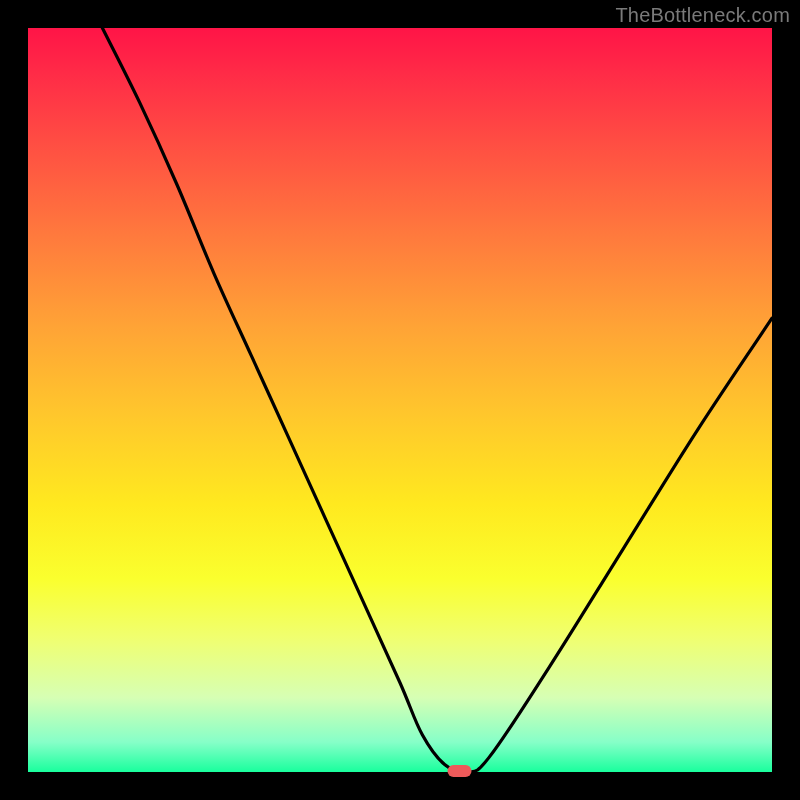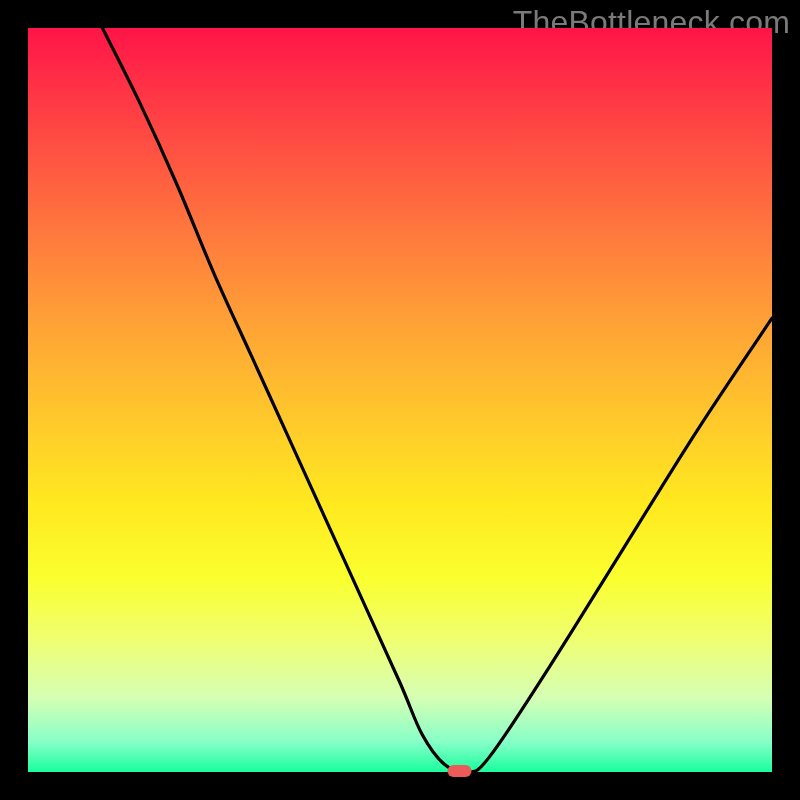--- a/index.html
+++ b/index.html
@@ -14,21 +14,21 @@
     position: relative;
     width: 800px;
     height: 800px;
     background: #000;
   }
   .watermark {
     position: absolute;
     top: 4px;
     right: 10px;
     font-family: Arial, Helvetica, sans-serif;
-    font-size: 32px;
+    font-size: 20px;
     font-weight: 500;
     color: #7a7a7a;
     letter-spacing: 0.2px;
   }
   .plot-area {
     position: absolute;
     left: 28px;
     top: 28px;
     width: 744px;
     height: 744px;

